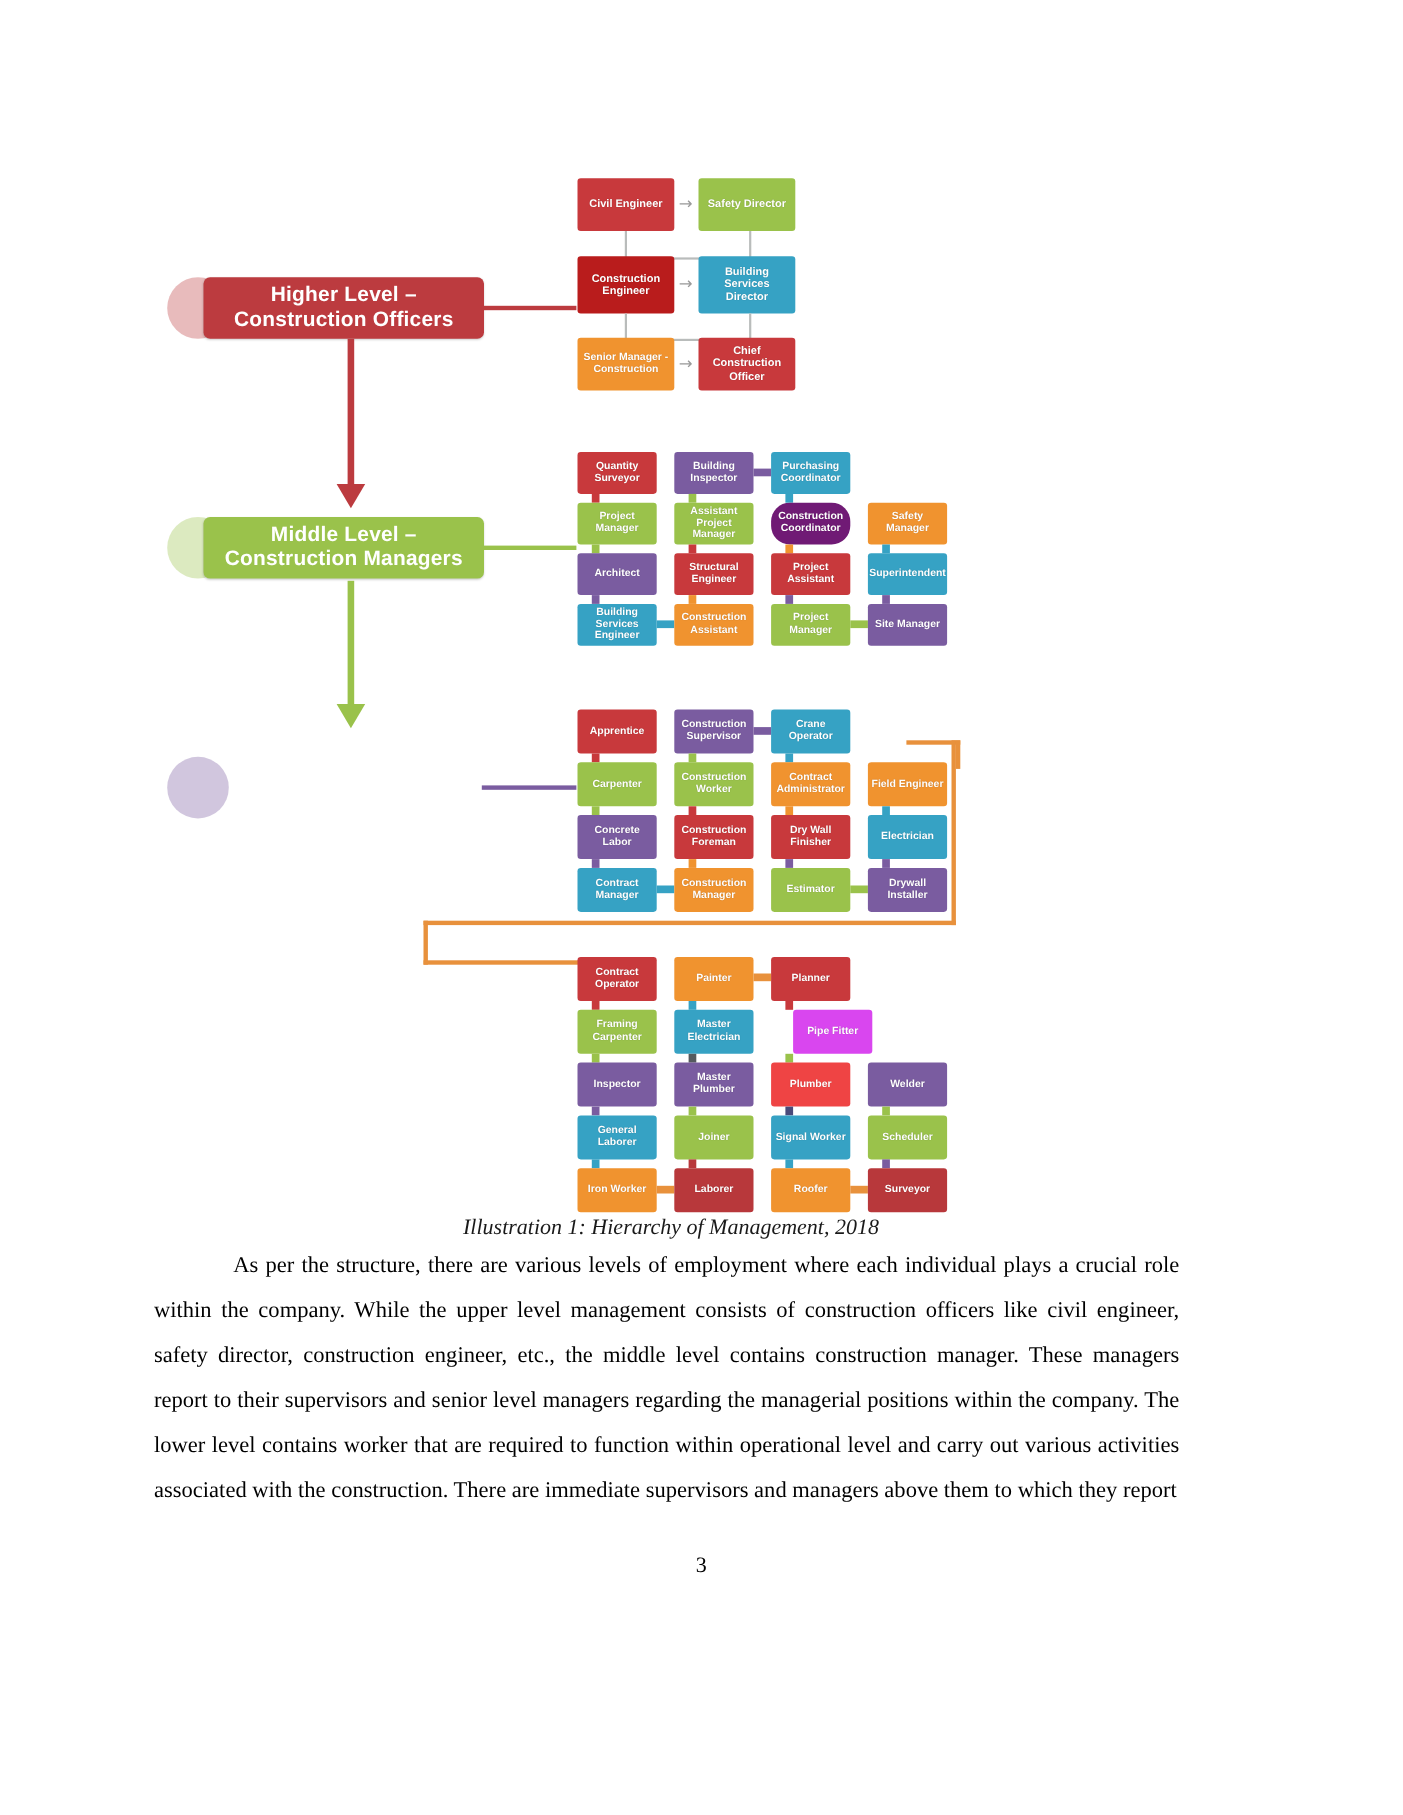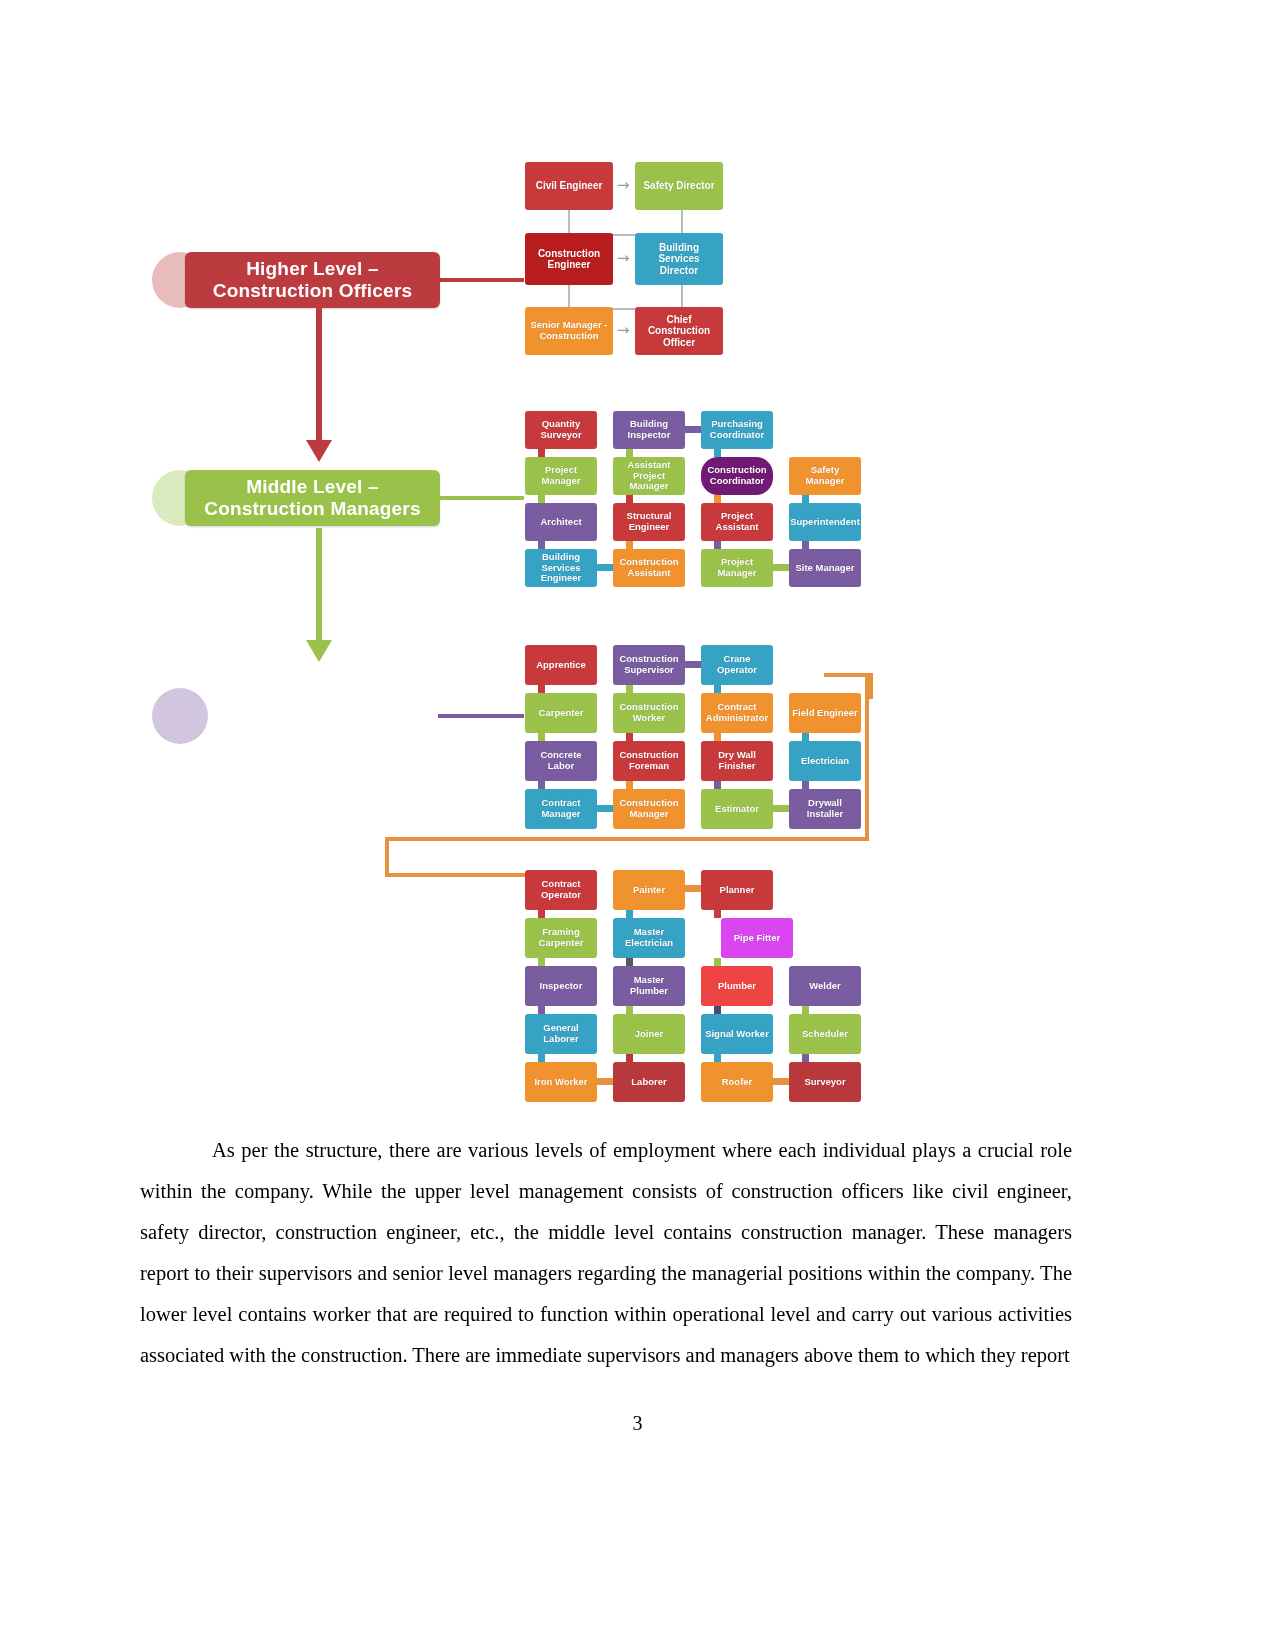--- a/index.html
+++ b/index.html
@@ -308,18 +308,19 @@
 
     <div class="node" style="left:385px; top:922px; width:72px; height:40px; background:#f0932f;">Iron Worker</div>
     <div class="bar" style="left:457px; top:938px; width:16px; background:#e8913c;"></div>
     <div class="node" style="left:473px; top:922px; width:72px; height:40px; background:#b8383b;">Laborer</div>
     <div class="node" style="left:561px; top:922px; width:72px; height:40px; background:#f0932f;">Roofer</div>
     <div class="bar" style="left:633px; top:938px; width:16px; background:#e8913c;"></div>
     <div class="node" style="left:649px; top:922px; width:72px; height:40px; background:#b8383b;">Surveyor</div>
 
   </div>
 
+  <div class="caption">Illustration 1: Hierarchy of Management, 2018</div>
 
   <div class="body-text">As per the structure, there are various levels of employment where each individual plays a crucial role within the company. While the upper level management consists of construction officers like civil engineer, safety director, construction engineer, etc., the middle level contains construction manager. These managers report to their supervisors and senior level managers regarding the managerial positions within the company. The lower level contains worker that are required to function within operational level and carry out various activities associated with the construction. There are immediate supervisors and managers above them to which they report</div>
 
   <div class="page-number">3</div>
 
 </div>
 
 </body></html>

